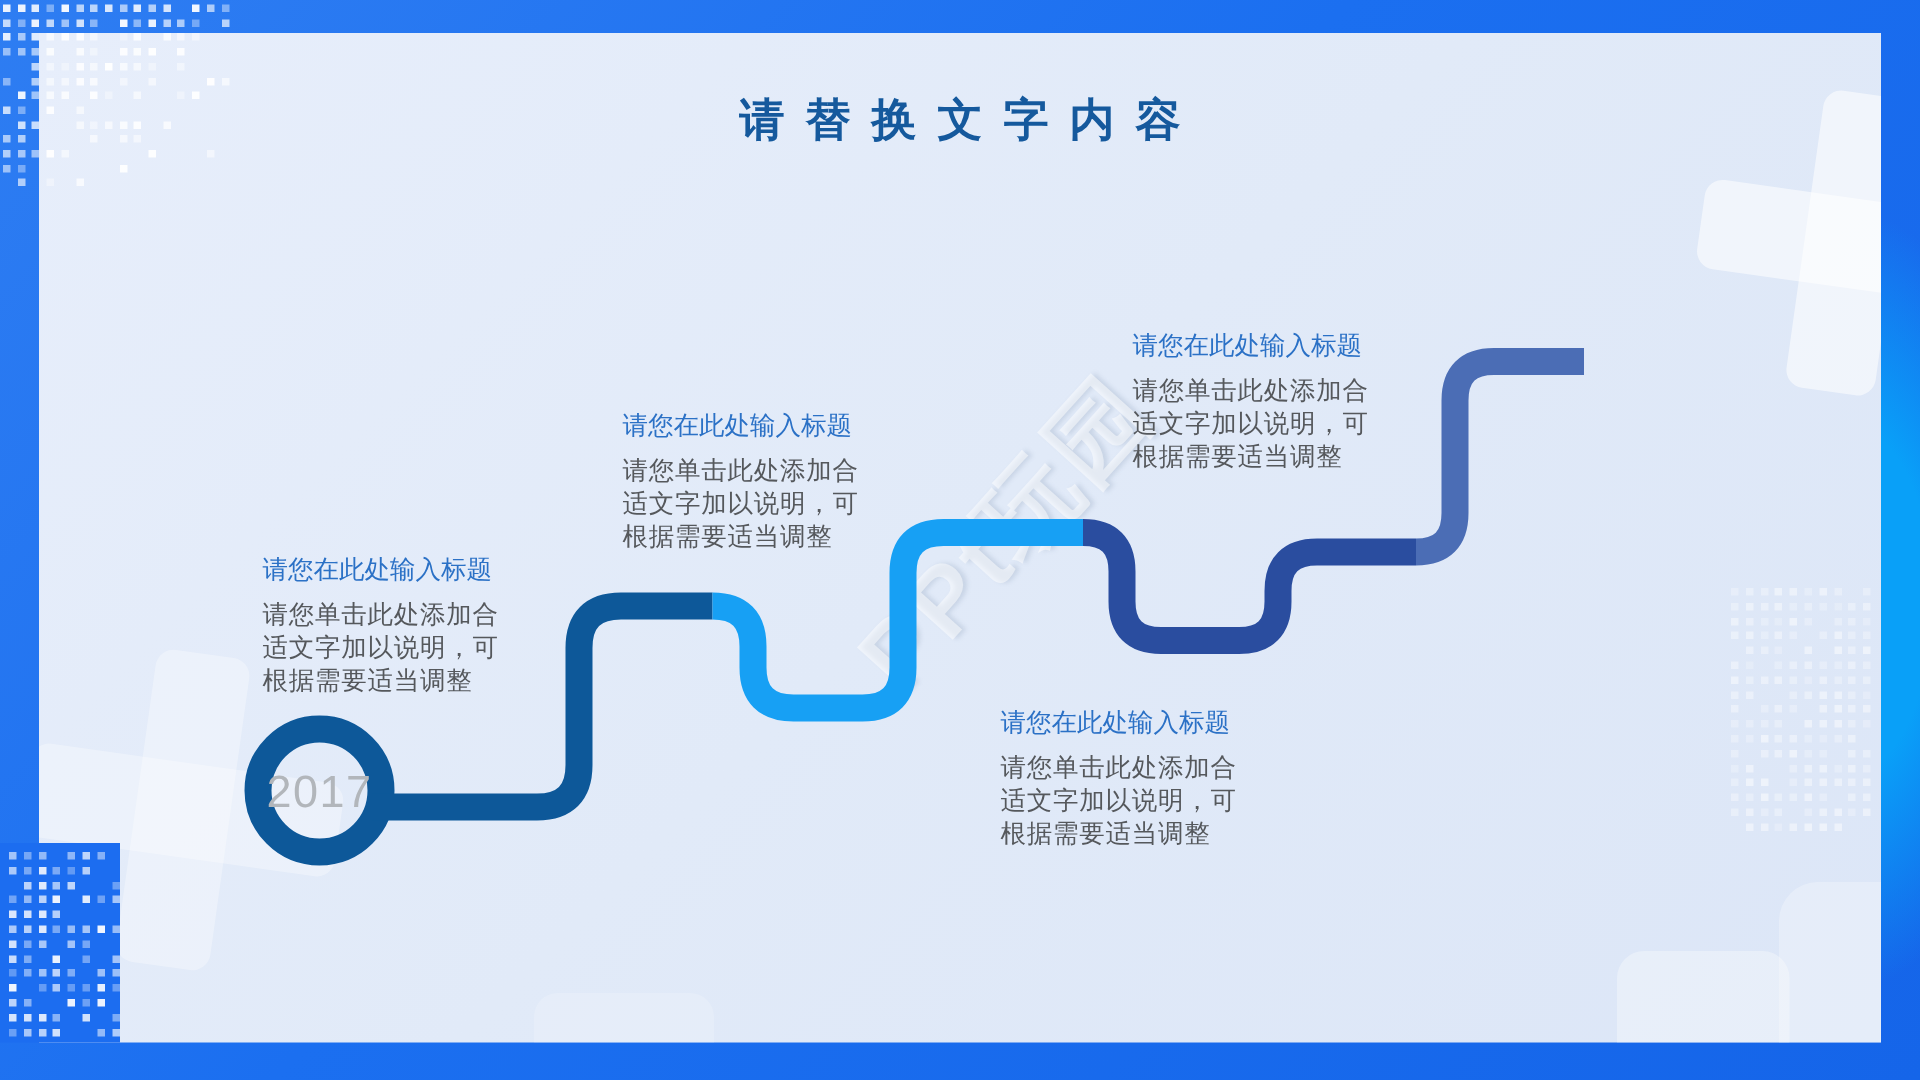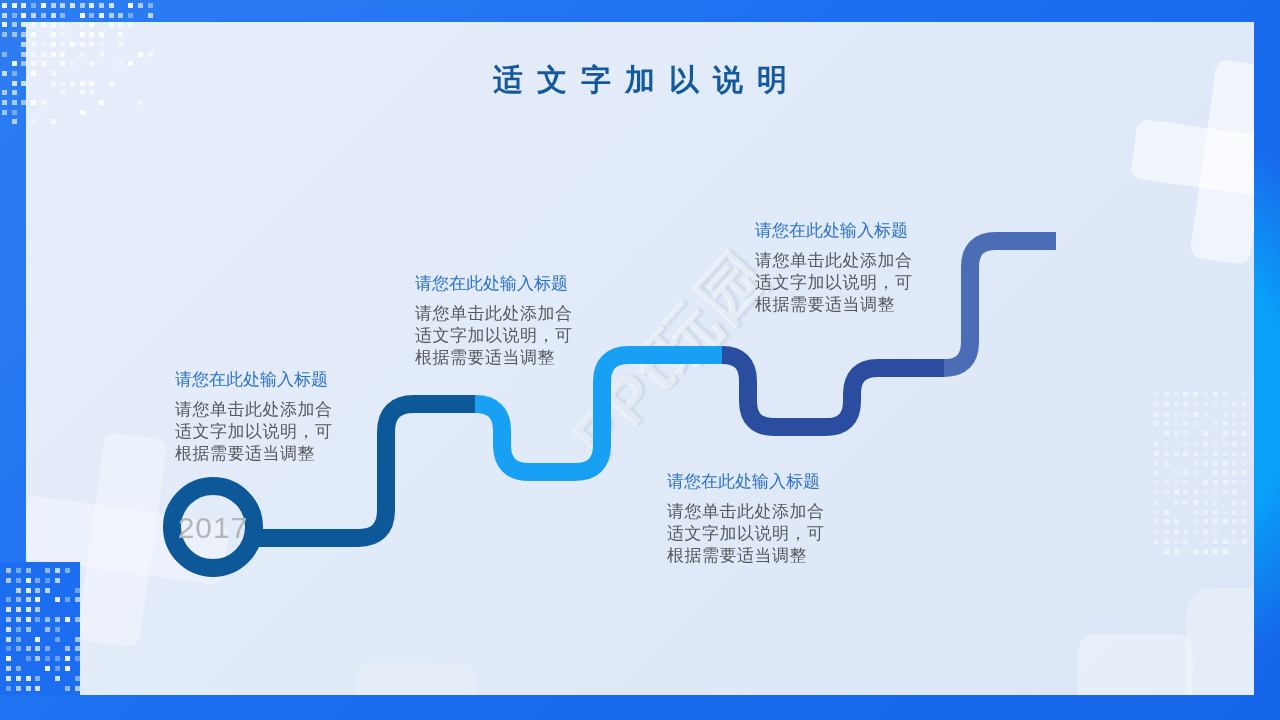--- a/index.html
+++ b/index.html
@@ -416,21 +416,21 @@
 
 <svg class="timeline-svg" width="1280" height="720" viewBox="0 0 1280 720">
   <circle class="seg" cx="213" cy="527" r="41" fill="none" stroke-width="18" stroke="#0d5899"></circle>
   <text class="year-text" x="213" y="538" text-anchor="middle" fill="#b2b6bb">2017</text>
   <path d="M248,538 L358,538 Q386,538 386,510 L386,432 Q386,404 414,404 L475,404" fill="none" stroke-width="18" stroke="#0d5899"></path>
   <path d="M475,404 Q502,404 502,431 L502,445 Q502,472 529,472 L575,472 Q602,472 602,445 L602,382 Q602,355 629,355 L722,355" fill="none" stroke-width="18" stroke="#17a0f4"></path>
   <path d="M722,355 Q748,355 748,381 L748,401 Q748,427 774,427 L826,427 Q852,427 852,401 L852,394 Q852,368 878,368 L944,368" fill="none" stroke-width="18" stroke="#2a4d9f"></path>
   <path d="M944,368 Q970,368 970,342 L970,267 Q970,241 996,241 L1056,241" fill="none" stroke-width="18" stroke="#4b6db5"></path>
 </svg>
 
-<div class="slide-title">适文字加以说明</div>
+<div class="slide-title">请替换文字内容</div>
 
 <div class="block b1">
   <div class="block-title">请您在此处输入标题</div>
   <div class="block-line">请您单击此处添加合</div>
   <div class="block-line">适文字加以说明，可</div>
   <div class="block-line">根据需要适当调整</div>
 </div>
 
 <div class="block b2">
   <div class="block-title">请您在此处输入标题</div>

